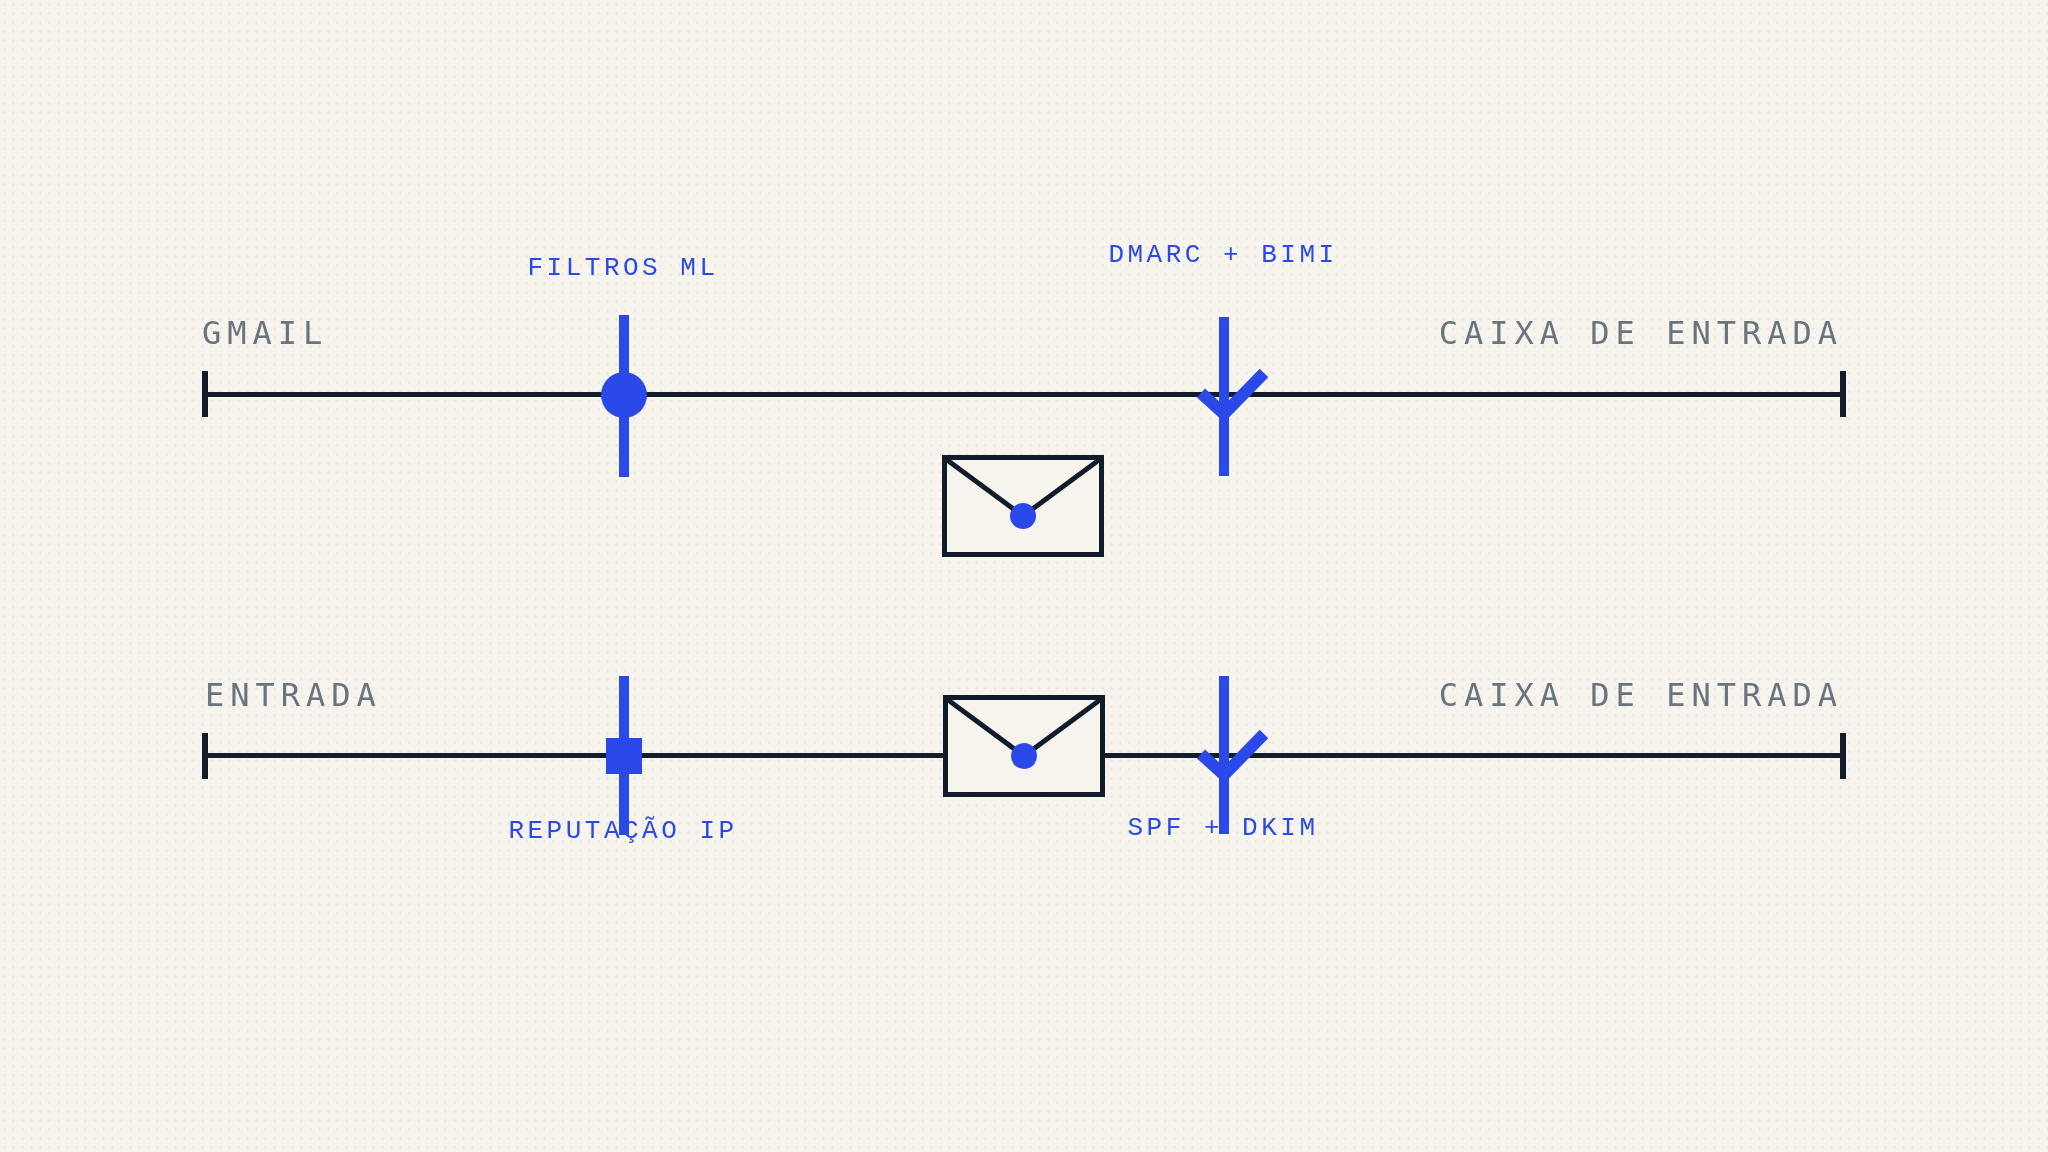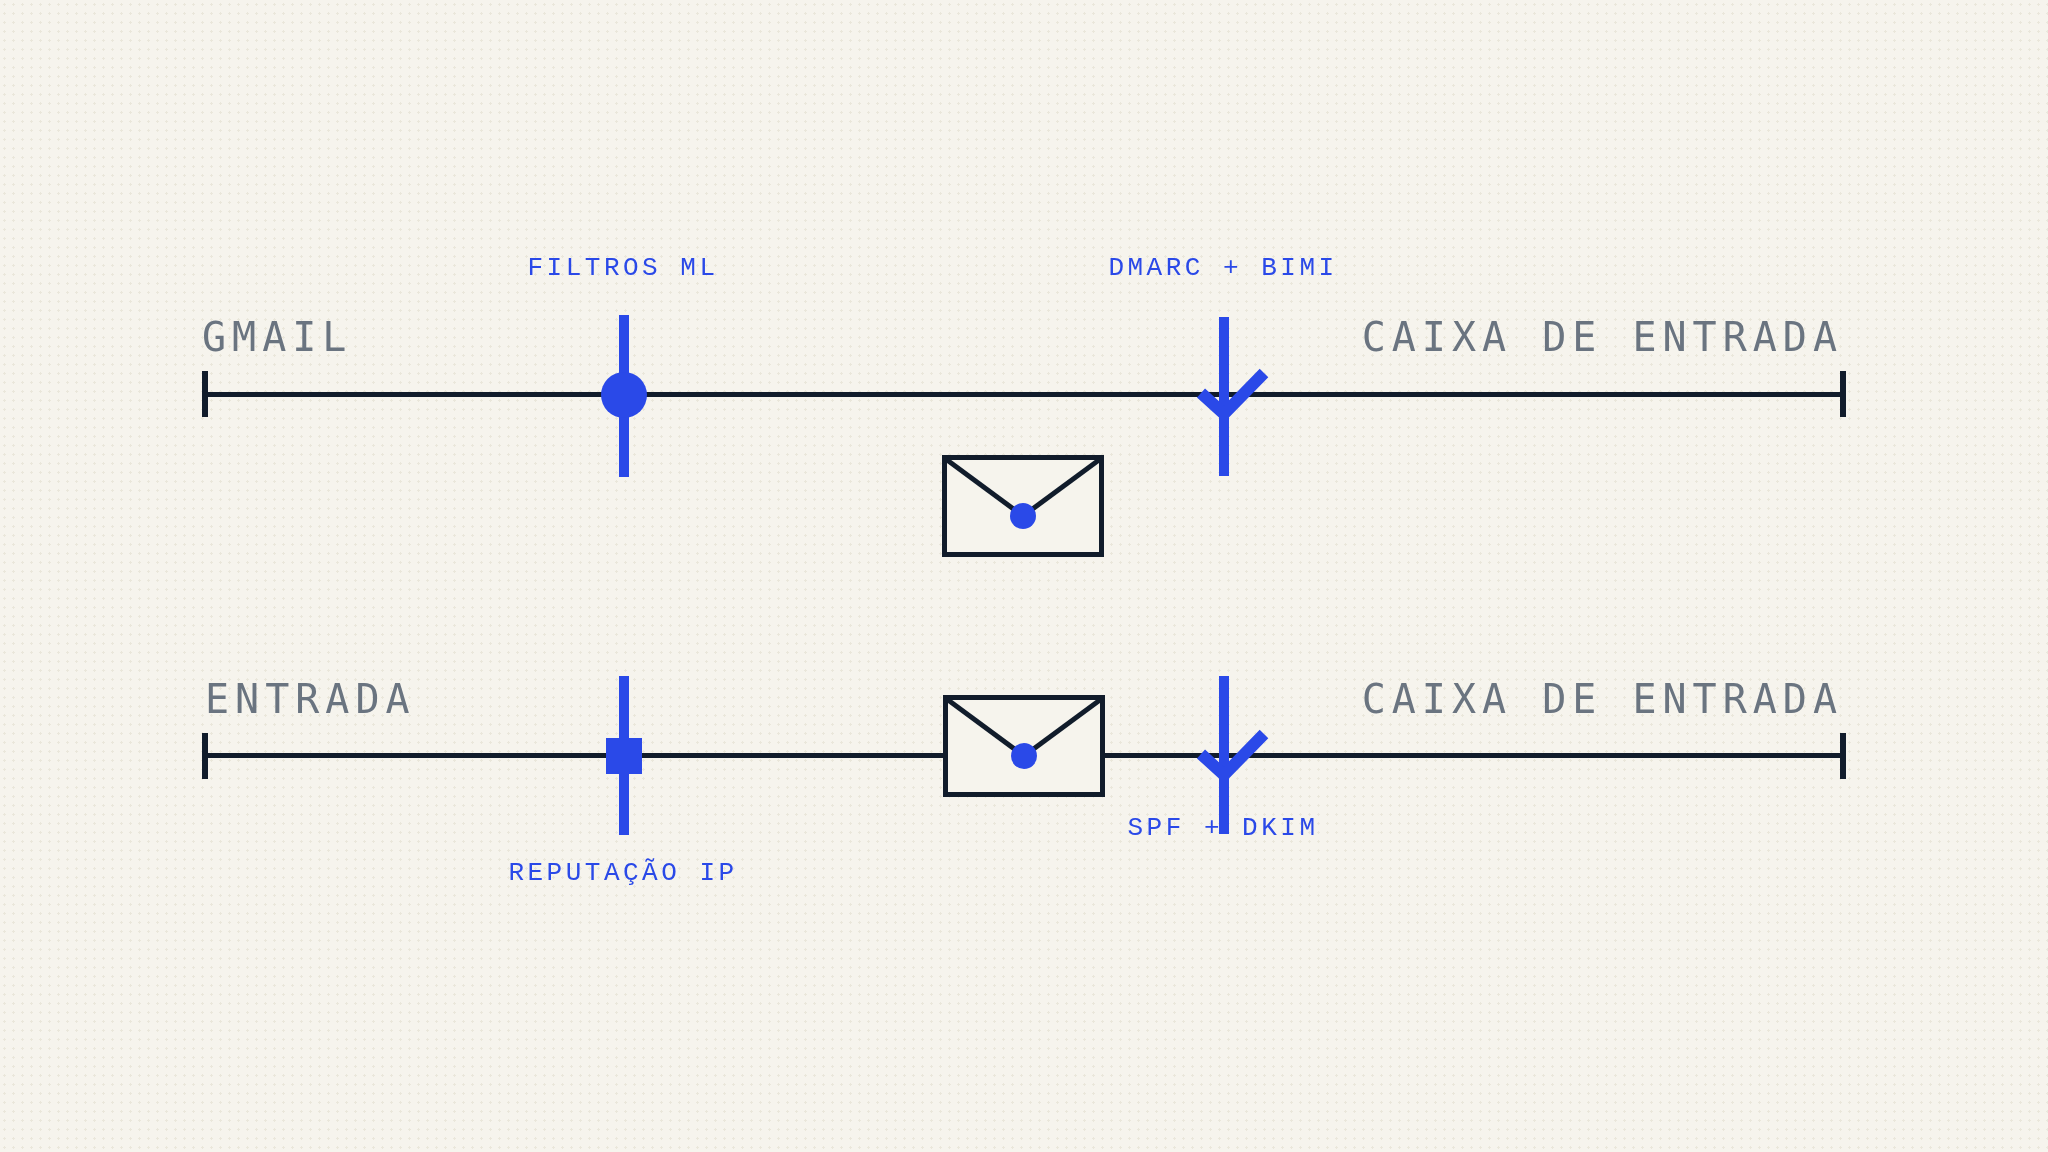--- a/index.html
+++ b/index.html
@@ -30,21 +30,21 @@
     width: 6px;
     height: 46px;
     background: #111c2b;
     z-index: 1;
   }
 
   
   .endpoint-label {
     position: absolute;
     color: #6a7480;
-    font-size: 40px;
+    font-size: 32px;
     letter-spacing: 6px;
     line-height: 1;
     white-space: nowrap;
     z-index: 2;
   }
   .endpoint-label.right { text-align: center; }
 
   
   .checkpoint-label {
     position: absolute;
@@ -109,21 +109,21 @@
     <span class="endpoint-label right" style="right:205px; top:317px">CAIXA DE ENTRADA</span>
 
     <div class="tl" style="left:205px; top:392px; width:1638px"></div>
     <div class="cap" style="left:202px; top:371px"></div>
     <div class="cap" style="left:1840px; top:371px"></div>
 
     <span class="checkpoint-label" style="left:623px; top:255px">FILTROS ML</span>
     <div class="vtick" style="left:619px; top:315px; height:162px"></div>
     <div class="circle-node" style="left:601px; top:372px"></div>
 
-    <span class="checkpoint-label" style="left:1223px; top:255px">DMARC + BIMI</span>
+    <span class="checkpoint-label" style="left:1223px; top:242px">DMARC + BIMI</span>
     <div class="vtick" style="left:1219px; top:317px; height:159px"></div>
     <svg class="check-svg" style="left:1194px; top:366px" width="80" height="60" viewBox="0 0 80 60">
       <polyline points="7,27 30,48 70,7" fill="none" stroke="#2a49e8" stroke-width="12" stroke-linejoin="miter"></polyline>
     </svg>
   </section>
 
   <div class="envelope" style="left:942px; top:455px">
     <svg width="152" height="92" viewBox="0 0 152 92">
       <line x1="0" y1="0" x2="76" y2="56" stroke="#111c2b" stroke-width="5"></line>
       <line x1="152" y1="0" x2="76" y2="56" stroke="#111c2b" stroke-width="5"></line>
@@ -136,21 +136,21 @@
     <span class="endpoint-label" style="left:205px; top:679px">ENTRADA</span>
 
     <span class="endpoint-label right" style="right:205px; top:679px">CAIXA DE ENTRADA</span>
 
     <div class="tl" style="left:205px; top:753px; width:1638px"></div>
     <div class="cap" style="left:202px; top:733px"></div>
     <div class="cap" style="left:1840px; top:733px"></div>
 
     <div class="vtick" style="left:619px; top:676px; height:159px"></div>
     <div class="square-node" style="left:606px; top:738px"></div>
-    <span class="checkpoint-label" style="left:623px; top:860px">REPUTAÇÃO IP</span>
+    <span class="checkpoint-label" style="left:623px; top:818px">REPUTAÇÃO IP</span>
 
     <div class="vtick" style="left:1219px; top:676px; height:158px"></div>
     <svg class="check-svg" style="left:1194px; top:727px" width="80" height="60" viewBox="0 0 80 60">
       <polyline points="7,27 30,48 70,7" fill="none" stroke="#2a49e8" stroke-width="12" stroke-linejoin="miter"></polyline>
     </svg>
     <span class="checkpoint-label" style="left:1223px; top:815px">SPF + DKIM</span>
   </section>
 
   <div class="envelope" style="left:943px; top:695px">
     <svg width="152" height="92" viewBox="0 0 152 92">

